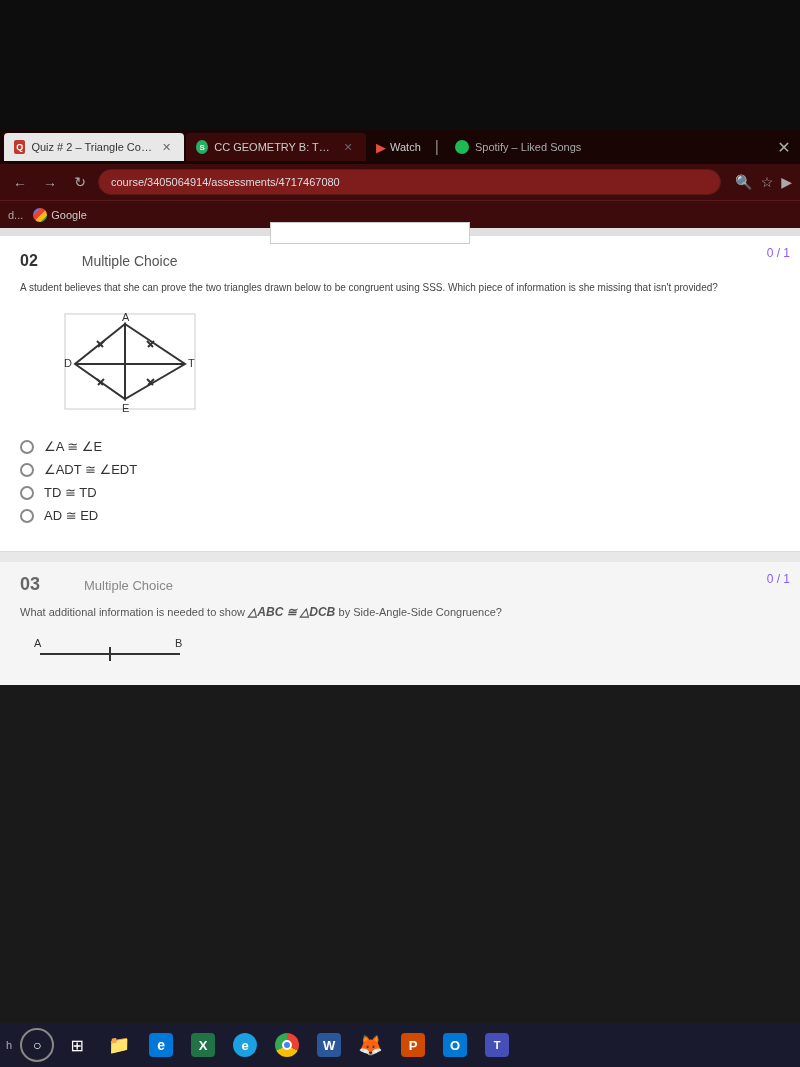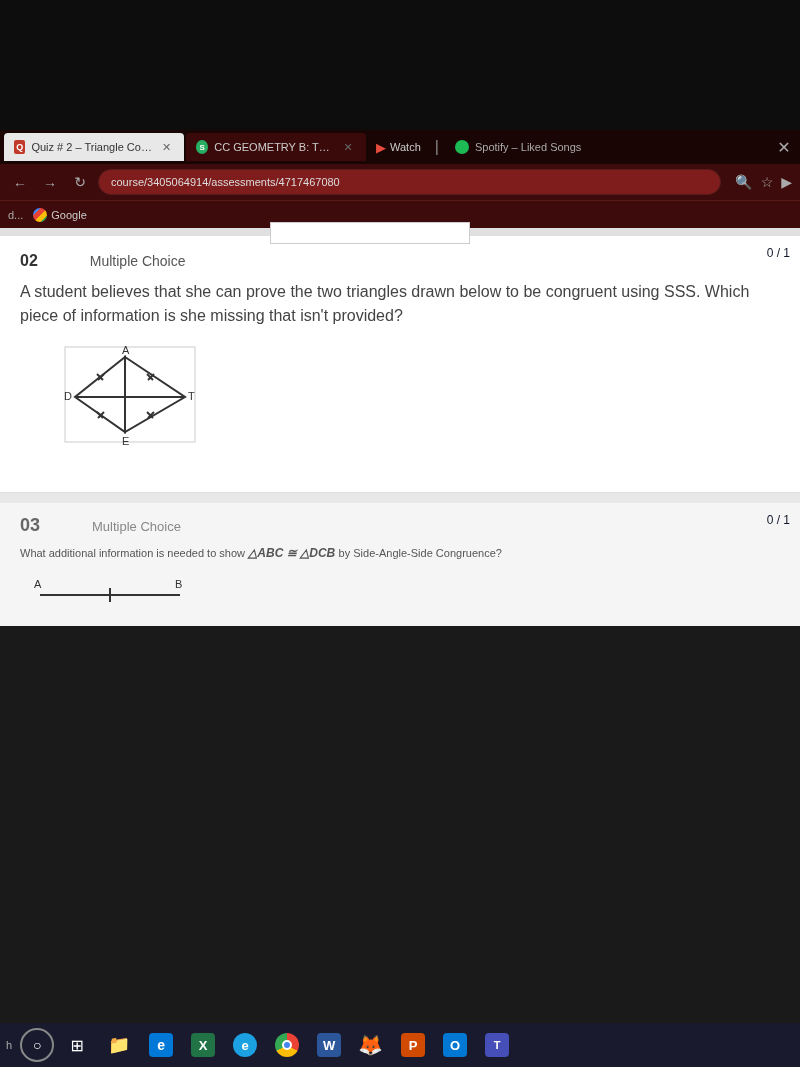--- a/index.html
+++ b/index.html
@@ -177,38 +177,38 @@
       background: white;
       margin: 0;
       padding: 16px 20px 20px 20px;
       border-bottom: 1px solid #ddd;
       position: relative;
     }
 
     .question-header {
       display: flex;
       align-items: baseline;
-      gap: 8px;
+      gap: 0;
       margin-bottom: 10px;
     }
 
     .question-number {
       font-size: 16px;
       font-weight: bold;
       color: #333;
     }
 
     .question-type {
       font-size: 14px;
       color: #555;
       margin-left: 44px;
     }
 
     .question-text {
-      font-size: 16px;
+      font-size: 10px;
       color: #444;
       line-height: 1.5;
       margin-bottom: 14px;
     }
 
     
     .diagram-area {
       margin: 10px 0 16px 20px;
     }
 
@@ -231,21 +231,21 @@
       display: inline-block;
       flex-shrink: 0;
     }
 
     
     .question-score {
       position: absolute;
       right: 10px;
       top: 10px;
       font-size: 12px;
-      color: #0f172a;
+      color: #8b5cf6;
     }
 
     
     .question-block-3 {
       background: #f0f0f0;
       padding: 12px 20px;
       position: relative;
     }
 
     .question-block-3 .question-score {
@@ -423,20 +423,38 @@
         <line x1="108" y1="38" x2="114" y2="32" stroke="#333" stroke-width="2"></line>
 
         <line x1="57" y1="70" x2="63" y2="76" stroke="#333" stroke-width="2"></line>
         <line x1="58" y1="76" x2="64" y2="70" stroke="#333" stroke-width="2"></line>
 
         <line x1="107" y1="70" x2="113" y2="76" stroke="#333" stroke-width="2"></line>
         <line x1="108" y1="76" x2="114" y2="70" stroke="#333" stroke-width="2"></line>
       </svg>
     </div>
 
+    <div>
+      <div class="answer-choice">
+        <span class="radio-circle"></span>
+        <span>∠A ≅ ∠E</span>
+      </div>
+      <div class="answer-choice">
+        <span class="radio-circle"></span>
+        <span>∠ADT ≅ ∠EDT</span>
+      </div>
+      <div class="answer-choice">
+        <span class="radio-circle"></span>
+        <span>TD ≅ TD</span>
+      </div>
+      <div class="answer-choice">
+        <span class="radio-circle"></span>
+        <span>AD ≅ ED</span>
+      </div>
+    </div>
   </div>
 
   <div style="height:10px;background:#e8e8e8;"></div>
 
   <div class="question-block-3" style="background:#f5f5f5;padding:12px 20px 12px 20px;position:relative;">
 
     <div class="question-score">
       <span>0 / 1</span>
     </div>
 

